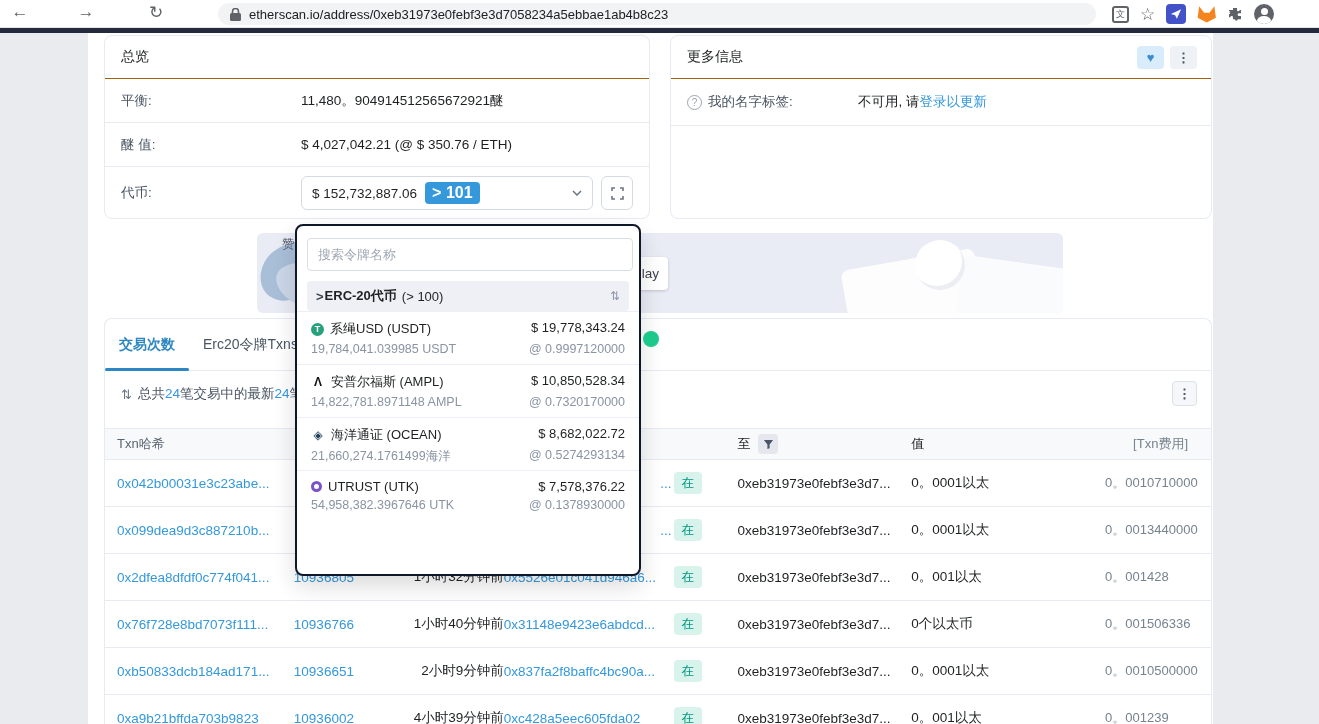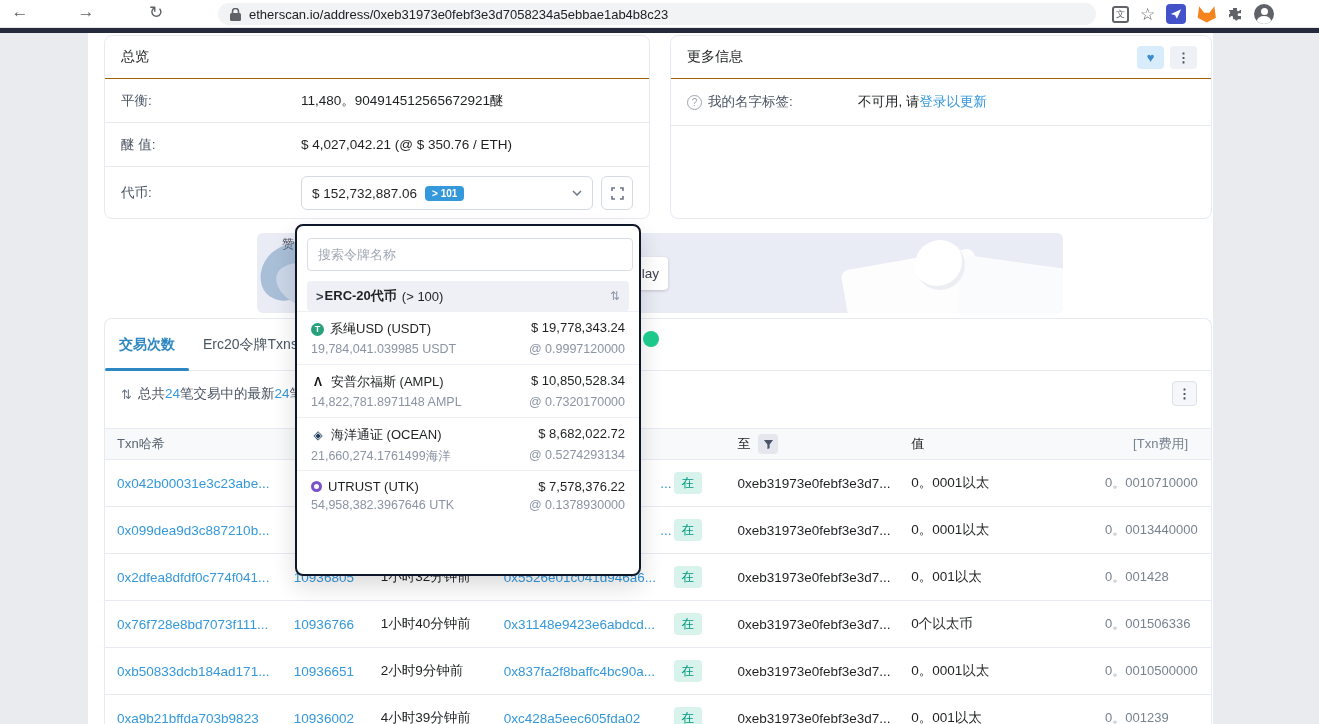--- a/index.html
+++ b/index.html
@@ -30,21 +30,21 @@
   .card { position:absolute; background:#fff; border:1px solid #e7eaf3; border-radius:8px; z-index:2; }
   .card-title { height:43px; display:flex; align-items:center; padding:0 16px; font-size:14px; font-weight:400; border-bottom:1px solid #a16207; }
   .ov-card { left:104px; top:35px; width:546px; height:184px; }
   .mi-card { left:670px; top:35px; width:542px; height:184px; }
   .ov-row { display:flex; align-items:center; padding:0 16px; border-bottom:1px solid #e7eaf3; font-size:13.5px; height:44px; }
   .ov-row:last-child { border-bottom:none; height:52px; }
   .ov-label { flex:0 0 180px; color:#4a5563; }
   .ov-value { color:#1e2022; }
   .tok-select { width:304px; height:34px; border:1px solid #d5dae2; border-radius:6px; display:flex; align-items:center; padding:0 10px; cursor:pointer; background:#fff; }
   .tok-amt { font-size:13.5px; }
-  .tok-badge { background:#3498db; color:#fff; font-size:10px; font-weight:700; padding:2px 7px; border-radius:4px; margin-left:8px; }
+  .tok-badge { background:#3498db; color:#fff; font-size:16px; font-weight:700; padding:2px 7px; border-radius:4px; margin-left:8px; }
   .tok-chev { margin-left:auto; display:flex; }
   .expand-btn { width:33px; height:34px; border:1px solid #d5dae2; border-radius:6px; margin-left:8px; display:flex; align-items:center; justify-content:center; cursor:pointer; background:#fff; }
   .mi-actions { position:absolute; right:14px; top:10px; display:flex; gap:6px; }
   .sq-btn { width:27px; height:23px; border-radius:4px; display:flex; align-items:center; justify-content:center; cursor:pointer; border:none; }
   .heart-btn { background:#d9ecfb; color:#3d8bcc; font-size:13px; }
   .kebab-btn { background:#eef1f5; color:#4a5563; font-size:13px; font-weight:700; }
   .mi-row { display:flex; align-items:center; padding:0 16px; height:47px; border-bottom:1px solid #e7eaf3; font-size:13.5px; }
   .q-ic { width:15px; height:15px; border:1px solid #9aa5b1; border-radius:50%; color:#9aa5b1; font-size:10px; line-height:13px; text-align:center; margin-right:6px; flex:0 0 auto; }
   .mi-label { flex:0 0 150px; color:#4a5563; }
   a.lnk { color:#3498db; text-decoration:none; cursor:pointer; }
@@ -87,21 +87,21 @@
   .tx-card { position:absolute; left:104px; top:318px; width:1108px; height:406px; background:#fff; border:1px solid #e7eaf3; border-bottom:none; border-radius:8px 8px 0 0; z-index:2; overflow:hidden; }
   .tabs { display:flex; height:52px; align-items:stretch; border-bottom:1px solid #e7eaf3; padding:0 0 0 0; }
   .tab { display:flex; align-items:center; padding:0 14px; font-size:14px; color:#4a5563; position:relative; cursor:pointer; }
   .tab.active { color:#2c87c2; font-weight:700; }
   .tab.active::after { content:""; position:absolute; left:0; right:0; bottom:-1px; height:3px; background:#2c87c2; border-radius:2px; }
   .summary { position:relative; display:flex; align-items:center; gap:6px; padding:14px 16px 12px; font-size:13.5px; color:#4a5563; }
   .blue-n { color:#3498db; }
   .tbl-kebab { position:absolute; right:14px; top:10px; width:25px; height:25px; background:#f6f7fa; border:1px solid #dde1ea; border-radius:4px; color:#4a5563; font-size:13px; font-weight:700; display:flex; align-items:center; justify-content:center; cursor:pointer; }
   .thead { display:flex; align-items:center; height:32px; margin-top:13px; background:#f8f9fa; border-top:1px solid #e7eaf3; border-bottom:1px solid #e7eaf3; font-size:13px; color:#5a6572; padding-left:12px; }
   .t-row { display:flex; align-items:center; height:47px; border-bottom:1px solid #e7eaf3; font-size:13.5px; padding-left:12px; white-space:nowrap; }
-  .c-hash { width:177px; } .c-block { width:87px; } .c-age { width:123px; color:#1e2022; }
+  .c-hash { width:177px; } .c-block { width:87px; } .c-age { width:123px; color:#1e2022;text-align:right; }
   .c-from { width:170px; } .c-dir { width:64px; } .c-to { width:174px; color:#1e2022; }
   .c-val { width:194px; color:#1e2022; } .c-fee { width:106px; color:#77838f; font-size:13px; overflow:visible; }
   .c-hash a, .c-block a, .c-from a { color:#3498db; text-decoration:none; }
   .from-peek { text-align:right; padding-right:2px; color:#3498db; }
   .dir-badge { display:inline-block; padding:5px 8px; background:#d8f3ec; color:#02977e; border-radius:4px; font-size:12.5px; line-height:1; }
   .to-head { display:flex; align-items:center; gap:8px; }
   .funnel-btn { width:20px; height:20px; background:#e4e7ee; border-radius:4px; display:flex; align-items:center; justify-content:center; cursor:pointer; }
   .fee-hd { margin-left:28px; }
   .sort-ic { color:#6b7684; font-size:13px; }
 </style>

